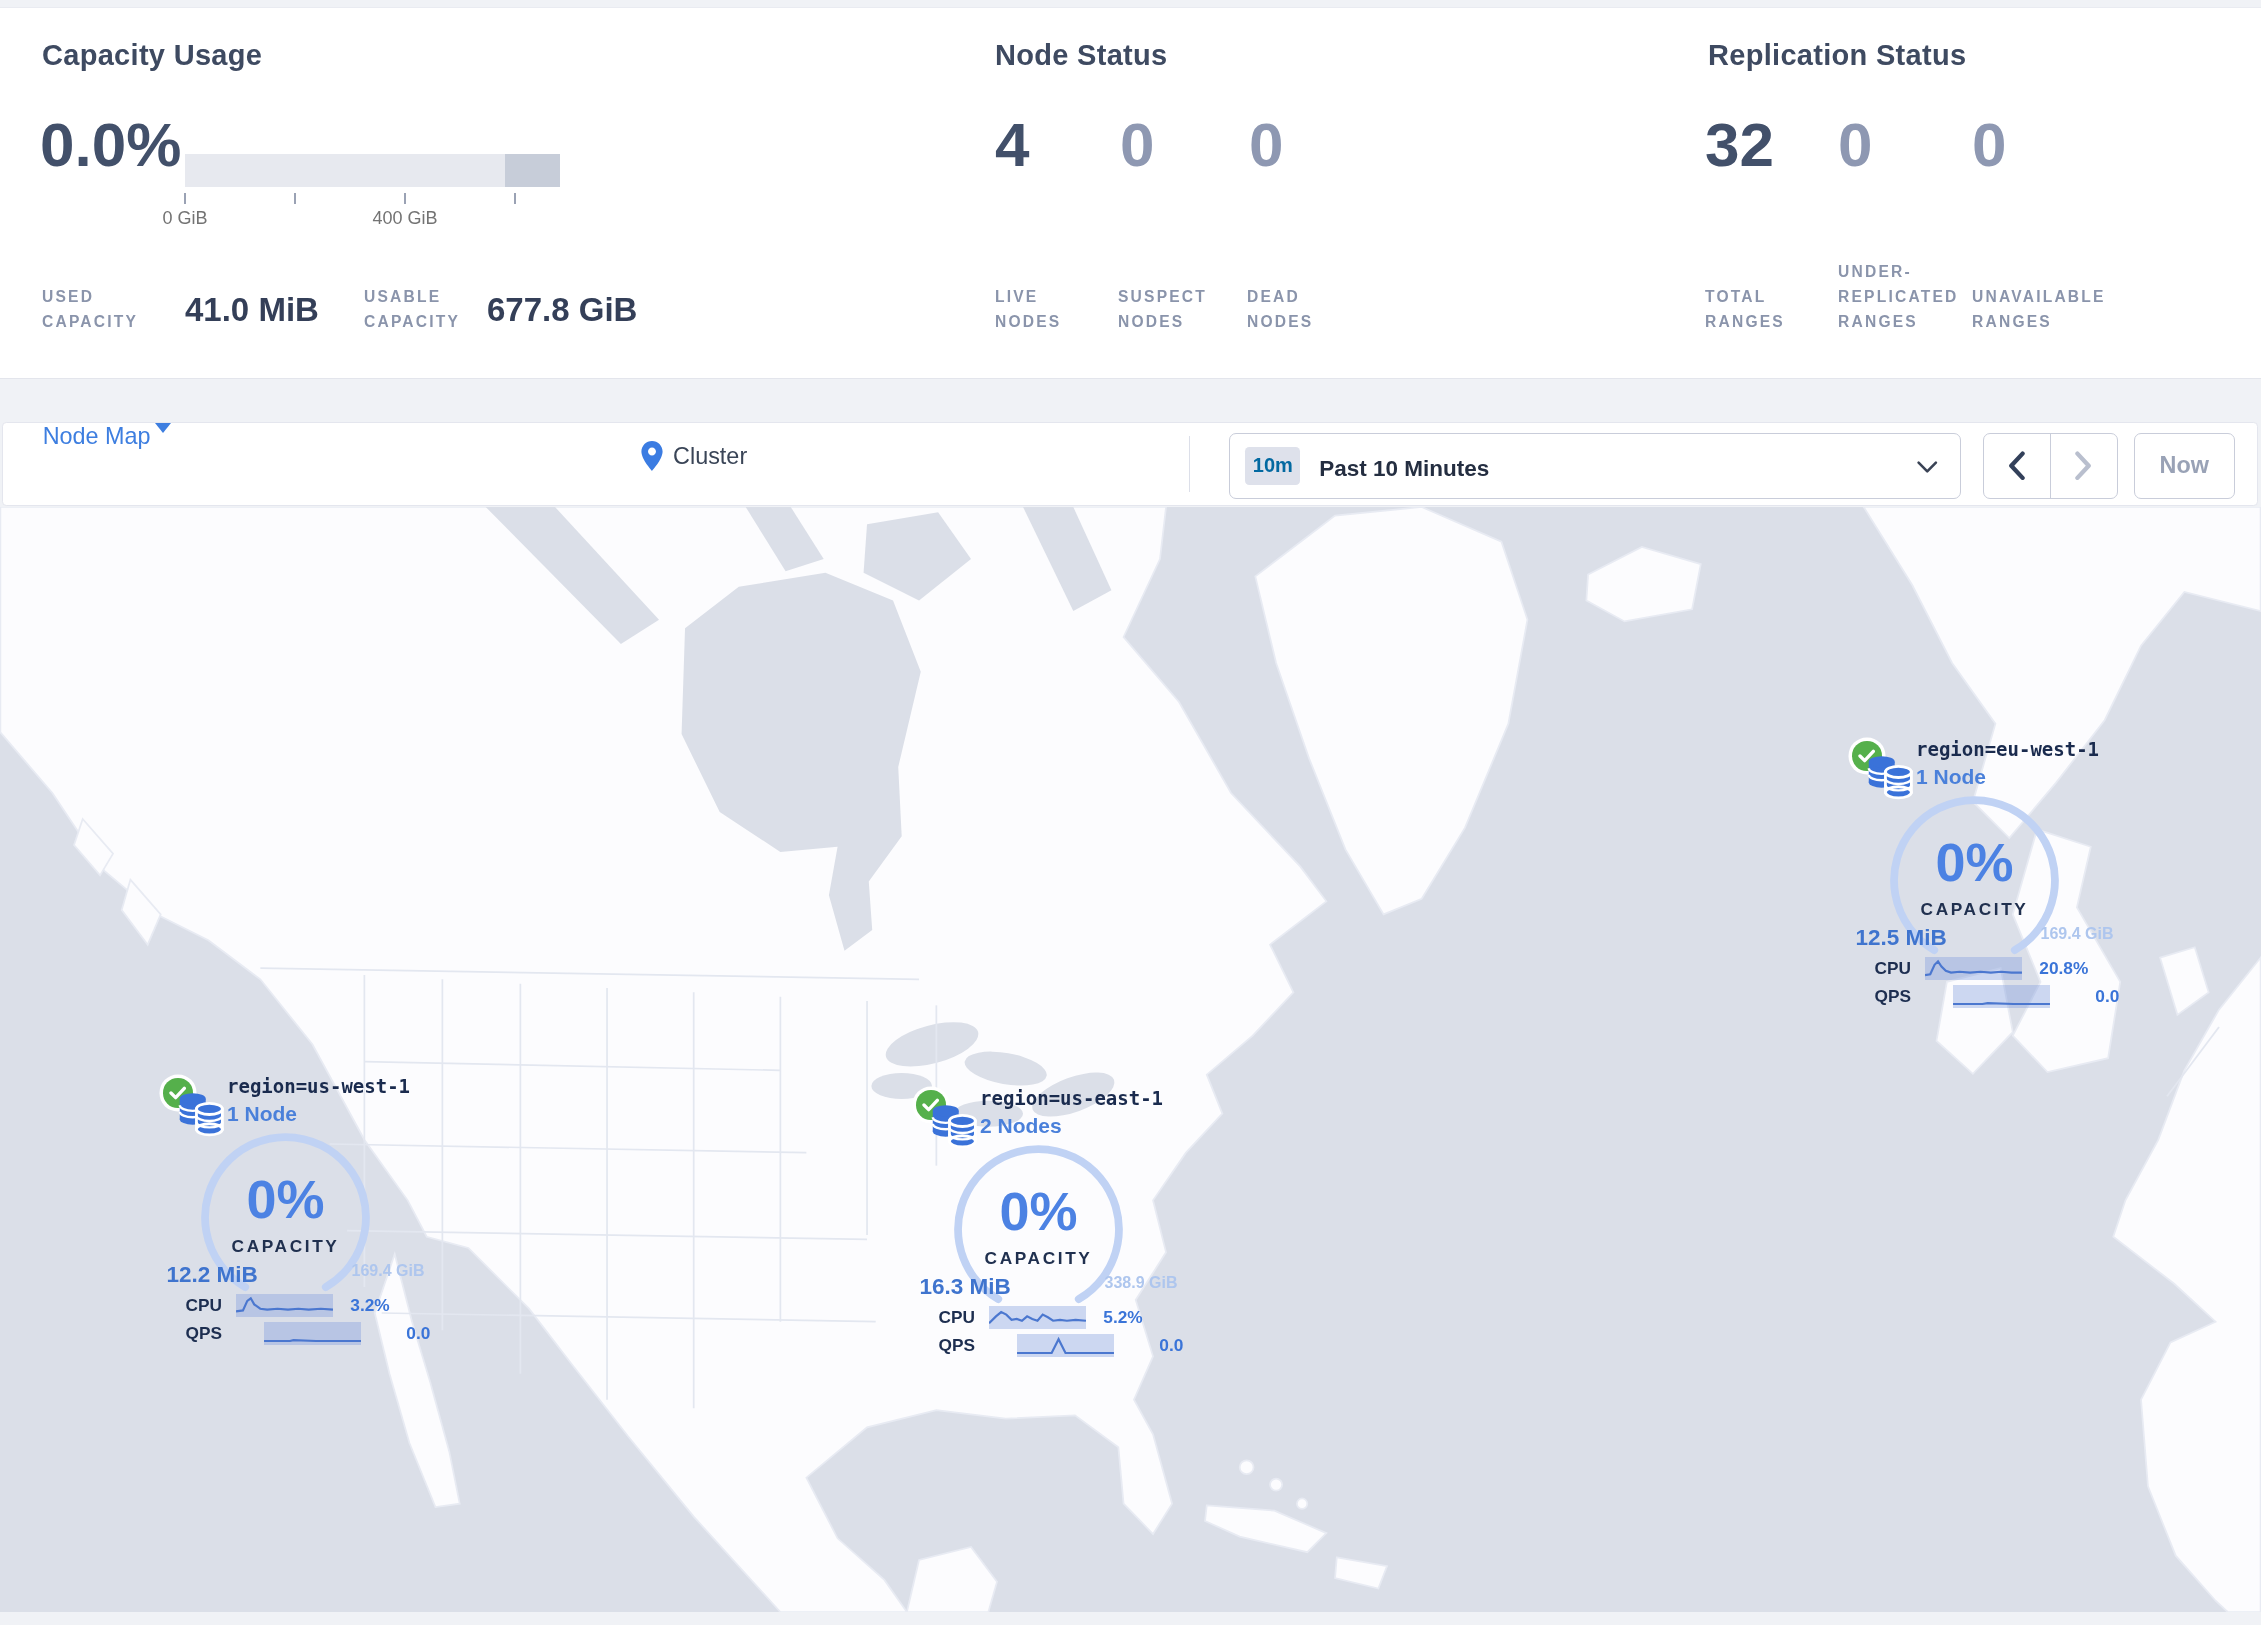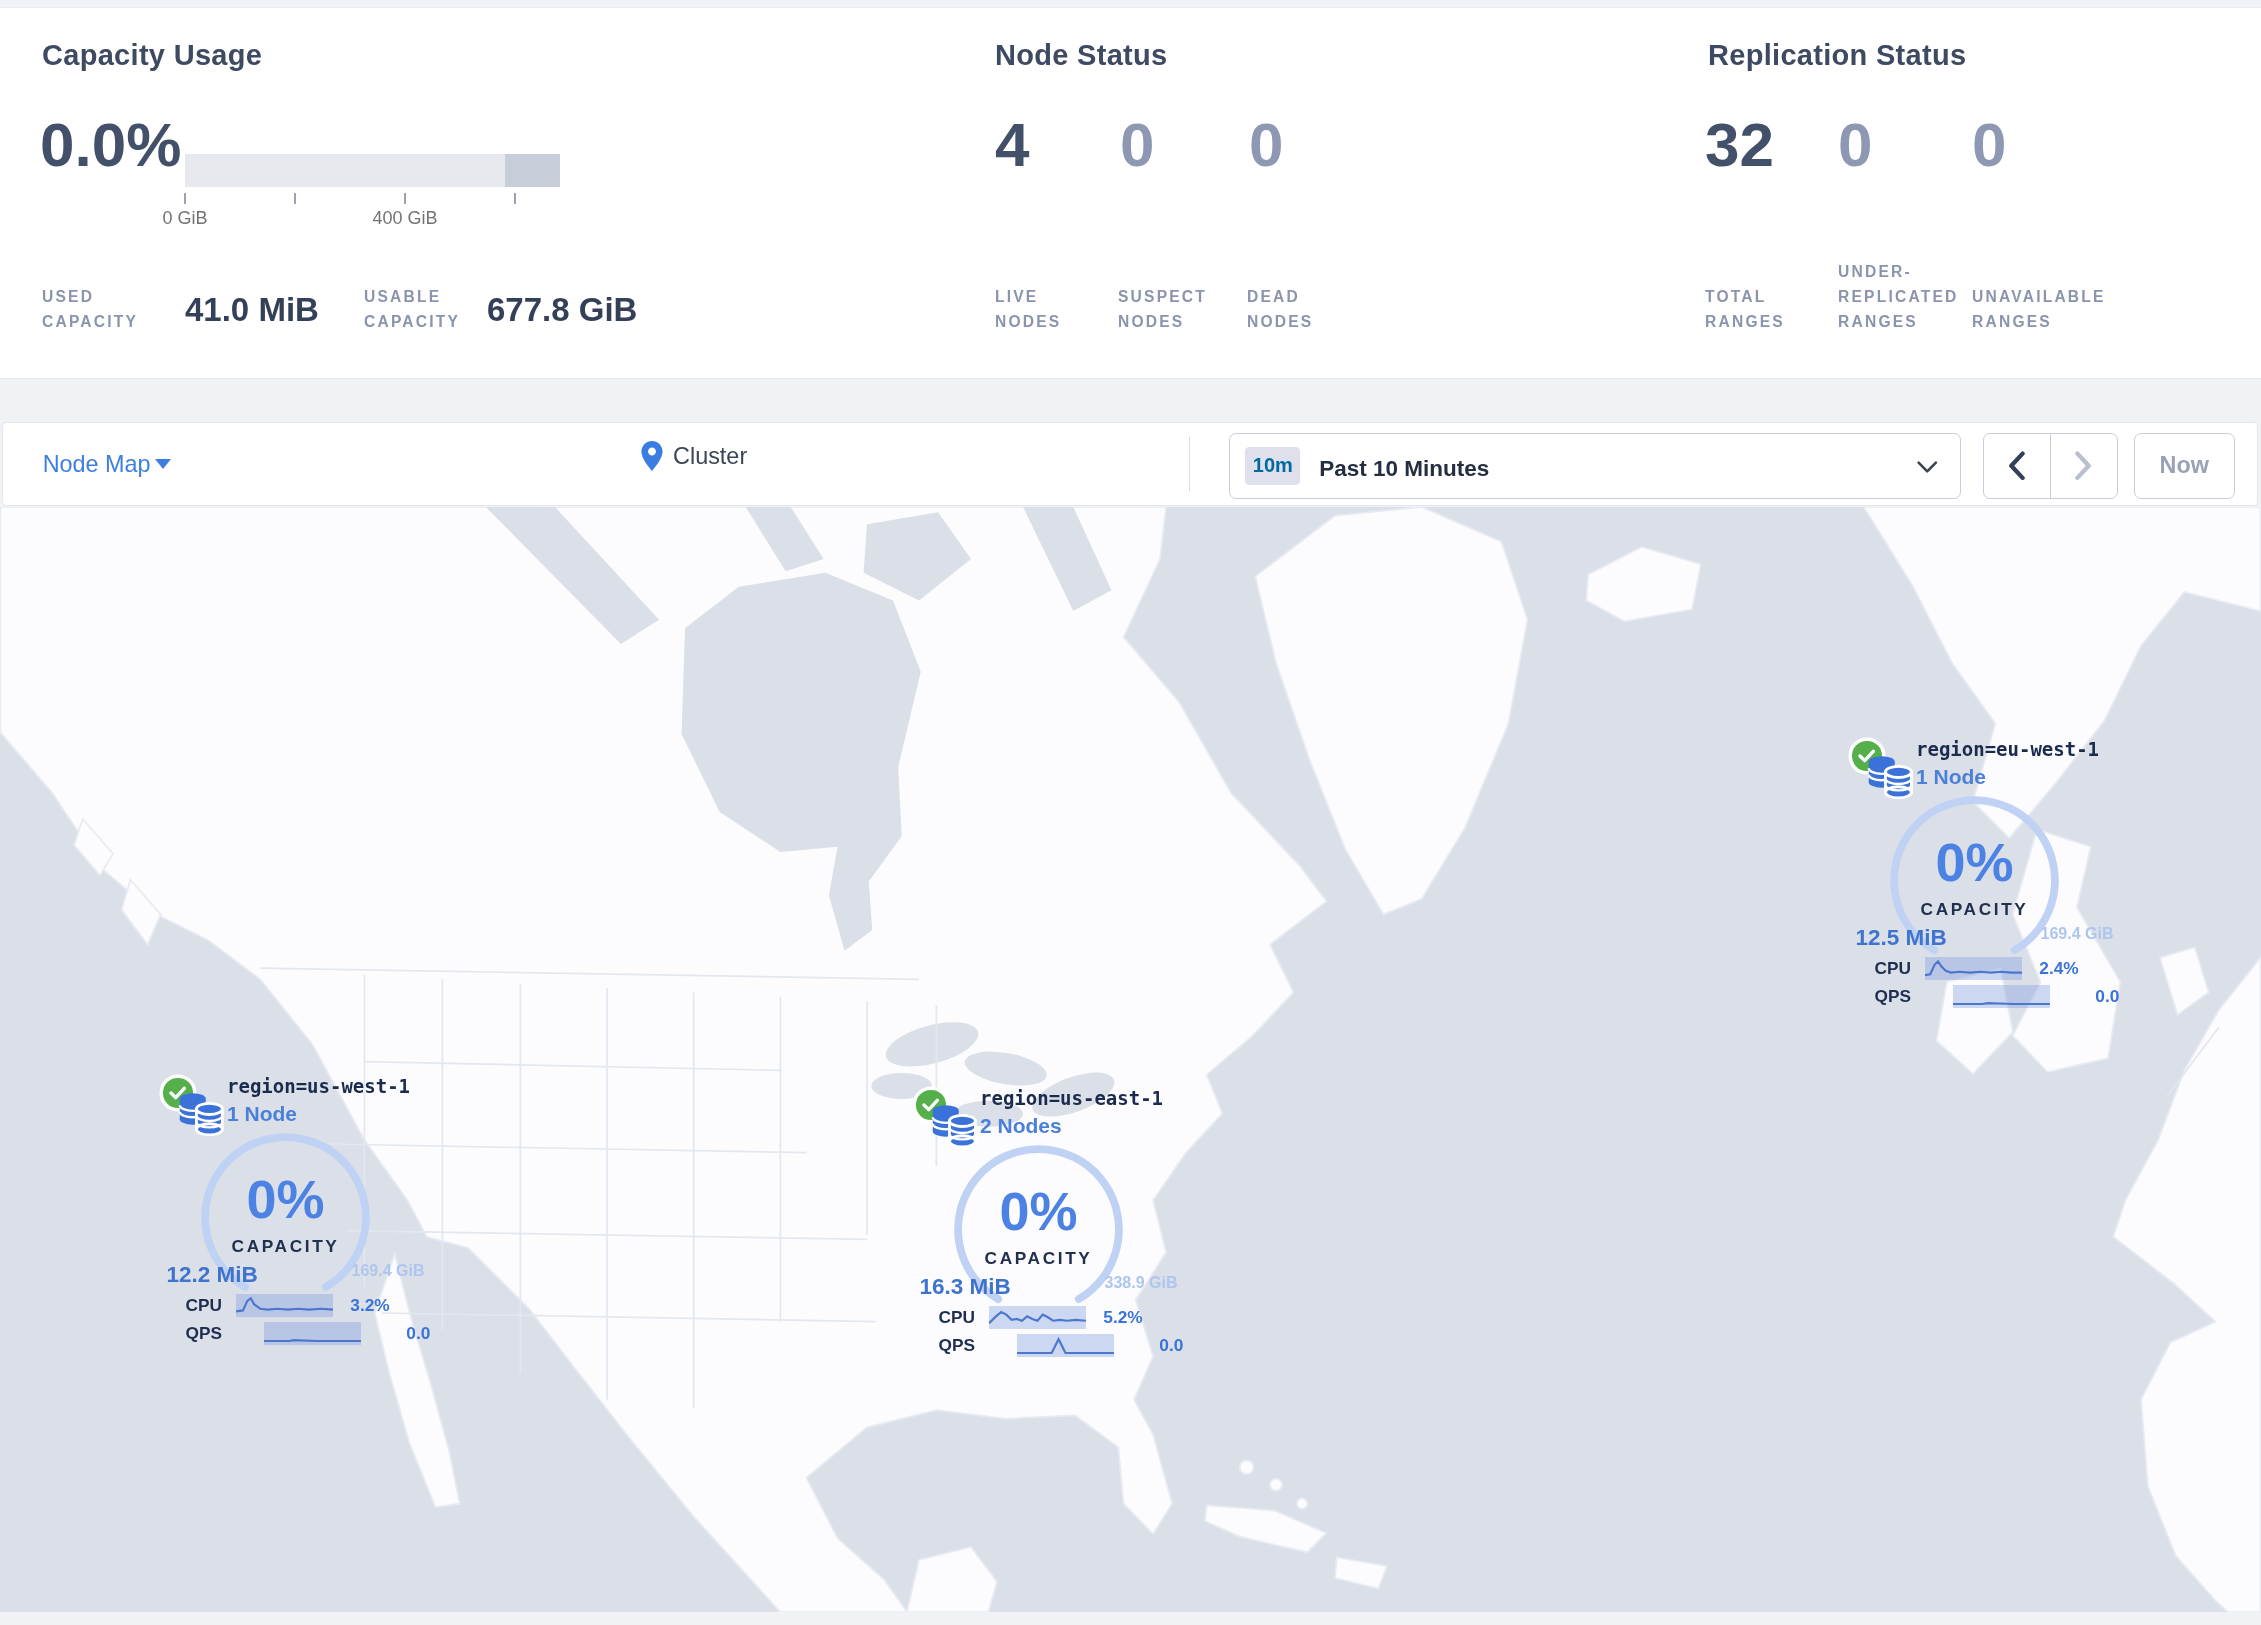--- a/index.html
+++ b/index.html
@@ -14,21 +14,21 @@
   .metric-value { position:absolute; top:283px; font-size:33px; font-weight:700; color:#343f58; }
 
   
   .cap-bar { position:absolute; left:185px; top:146px; width:375px; height:33px; background:#e7e9ef; }
   .cap-bar .other { position:absolute; right:0; top:0; width:55px; height:33px; background:#c7cdd9; }
   .tick { position:absolute; top:185px; width:1.7px; height:11.3px; background:#9aa2b4; }
   .tick-label { position:absolute; top:200px; font-size:18px; color:#737373; transform:translateX(-50%); }
 
   
   .toolbar { position:absolute; top:422px; left:1.7px; width:2256px; height:84px; background:#fff; border:0.9px solid #e4e6ee; border-radius:4.3px; }
-  .viewpicker { position:absolute; left:40px; top:0; height:82px; display:flex; align-items:center; gap:4px; cursor:pointer; }
+  .viewpicker { position:absolute; left:40px; top:0; height:82px; display:flex; gap:4px; cursor:pointer; }
   .viewpicker .label { font-size:23.4px; font-weight:500; color:#3d7ee0; }
   .caret-down { width:0; height:0; border-left:8.7px solid transparent; border-right:8.7px solid transparent; border-top:10.4px solid #3d7ee0; }
   .breadcrumb { position:absolute; left:638px; top:0; height:66px; display:flex; align-items:center; gap:10.4px; }
   .breadcrumb .txt { font-size:23.4px; font-weight:500; color:#3a4557; }
   .tb-divider { position:absolute; left:1186px; top:13px; width:1.7px; height:56px; background:#dcdfe9; }
   .timebox { position:absolute; left:1226px; top:9.5px; width:732px; height:66px; border:1.7px solid #c9cdda; border-radius:7px; background:#fff; display:flex; align-items:center; cursor:pointer; }
   .timebadge { margin-left:15.6px; width:55px; height:38px; background:#dee1eb; border-radius:4.3px; display:flex; align-items:center; justify-content:center; font-size:20px; font-weight:700; color:#0369a1; }
   .timelabel { margin-left:19px; font-size:22.5px; font-weight:600; color:#242e41;margin-top:7px; }
   .timechev { position:absolute; right:21px; top:26px; }
   .arrowgroup { position:absolute; left:1980px; top:9.5px; width:135px; height:66px; border:1.7px solid #c9cdda; border-radius:7px; display:flex; }
@@ -334,21 +334,21 @@
       <span class="m-used">12.5 MiB</span>
       <span class="m-usable">169.4 GiB</span>
     </div>
     <div class="m-row cpu">
       <span class="m-mlabel">CPU</span>
       <span class="m-spark">
         <svg width="97" height="22.5" viewBox="0 0 112 26">
             <polyline points="0,21 6,20 11,9 15,5 19,11 24,16 30,18 40,17 52,18 64,17 76,18 88,17 100,18 112,18" fill="none" stroke="#4b77cf" stroke-width="2.5"></polyline>
           </svg>
       </span>
-      <span class="m-mval">2.4%</span>
+      <span class="m-mval">20.8%</span>
     </div>
     <div class="m-row qps">
       <span class="m-mlabel">QPS</span>
       <span class="m-spark">
         <svg width="97" height="22.5" viewBox="0 0 112 26">
             <polyline points="0,22 34,22 40,21 70,22 112,22" fill="none" stroke="#4b77cf" stroke-width="2.5"></polyline>
           </svg>
       </span>
       <span class="m-mval">0.0</span>
     </div>

